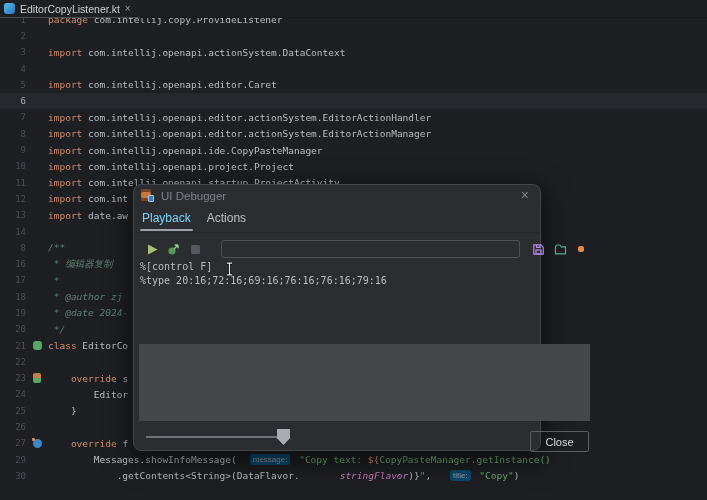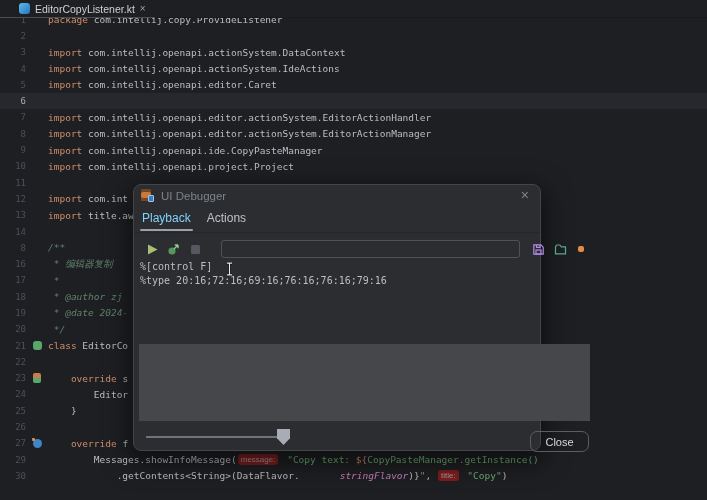--- a/index.html
+++ b/index.html
@@ -16,34 +16,34 @@
   .row{height:16.3px;display:flex;align-items:center;white-space:pre;
        font-family:"DejaVu Sans Mono",monospace;font-size:9.5px;}
   .row.cur{background:var(--curline);}
   .lnum{width:26px;text-align:right;color:var(--num);font-size:9px;flex:0 0 26px;}
   .row.cur .lnum{color:var(--numcur);}
   .gslot{width:22px;flex:0 0 22px;display:flex;align-items:center;justify-content:center;}
   .code{color:var(--tx);}
   .sg-kw{color:var(--kw);text-align:right;} .sg-tx{color:var(--tx);} .sg-st{color:var(--st);}
   .sg-dc{color:var(--dc);font-style:italic;} .sg-tp{color:var(--kw);}
   .sg-it{color:var(--it);font-style:italic;margin-left:40px;}
-  .sg-hint{display:inline-block;background:#7f1d1d;color:#9b9fa7;font-size:8px;
+  .sg-hint{display:inline-block;background:#0c4a6e;color:#9b9fa7;font-size:8px;
      font-family:"Liberation Sans",sans-serif;border-radius:3px;padding:0 3px;
-     margin:0 3px 0 1px;line-height:11px;vertical-align:1px;}
+     margin:0 3px 0 13px;line-height:11px;vertical-align:1px;}
   .gi{display:inline-block;}
   .gi-class{width:9px;height:9px;border-radius:3px;background:#59a869;}
   .gi-override{width:8px;height:10px;border-radius:2px;
      background:linear-gradient(180deg,#c77d4d 45%,#59a869 55%);}
   .gi-implement{width:9px;height:9px;border-radius:50%;background:#3e86c7;position:relative;}
   .gi-implement::before{content:"";position:absolute;left:-1px;top:-1px;width:3px;height:3px;
      border-radius:1px;background:#e28b4b;}
   
   #tabbar{position:absolute;left:0;top:0;width:707px;height:17px;background:var(--edbg);
      border-bottom:1px solid #191a1d;z-index:5;display:flex;}
-  .ftab{display:flex;align-items:center;gap:5px;padding:0 9px 0 19px;height:17px;
+  .ftab{display:flex;align-items:center;gap:5px;padding:0 9px 0 4px;height:17px;
      border-bottom:1px solid #4a4d51;}
   .ficon{width:11px;height:11px;border-radius:3px;
      background:linear-gradient(135deg,#56c1e8,#2e6ec0);}
   .ftab .lbl{color:#ced0d6;font-size:10.5px;}
   .ftab .x{color:#9da0a6;font-size:10px;line-height:10px;}
   
   #dialog{position:absolute;left:133px;top:184px;width:408px;height:267px;
      background:var(--dlg);border:1px solid var(--dlgborder);border-radius:8px;
      box-shadow:0 8px 26px 4px rgba(0,0,0,.55);z-index:10;box-sizing:border-box;}
   #dlg-title{position:absolute;left:0;top:0;width:100%;height:22px;}
@@ -69,43 +69,43 @@
      box-sizing:border-box;outline:none;}
   #rec-dot{position:absolute;width:6px;height:6px;border-radius:2px;background:#e28b4b;top:8px;}
   #dlg-script{position:absolute;left:6px;top:75px;font-family:"DejaVu Sans Mono",monospace;
      font-size:10px;line-height:14px;color:#bcbec4;white-space:pre;}
   #dlg-panel{position:absolute;left:5px;top:159px;width:451px;height:77px;background:var(--panel);}
   #dlg-slider{position:absolute;left:12px;top:243px;width:150px;height:18px;}
   #dlg-slider .track{position:absolute;left:0;top:8px;width:132px;height:2px;background:#6f737a;}
   #dlg-slider .thumb{position:absolute;left:131px;top:1px;width:13px;height:16px;background:#a8adb5;
      clip-path:polygon(0 0,100% 0,100% 58%,50% 100%,0 58%);}
   #dlg-closebtn{position:absolute;left:396px;top:246px;width:57px;height:19px;background:transparent;
-     border:1px solid #5a5d63;border-radius:7px;color:#d5d8dd;font-size:11px;
+     border:1px solid #5a5d63;border-radius:2px;color:#d5d8dd;font-size:11px;
      font-family:"Liberation Sans",sans-serif;display:flex;align-items:center;justify-content:center;}
   
   #cursor{position:absolute;left:225px;top:262px;z-index:20;}
 </style>
 </head>
 <body>
 
 <div id="editor">
   <div id="code-lines">
       <div class="row"><span class="lnum">1</span><span class="gslot"></span><span class="code"><span class="sg-kw">package</span><span class="sg-tx"> com.intellij.copy.ProvideListener</span></span></div>
       <div class="row"><span class="lnum">2</span><span class="gslot"></span><span class="code"></span></div>
       <div class="row"><span class="lnum">3</span><span class="gslot"></span><span class="code"><span class="sg-kw">import</span><span class="sg-tx"> com.intellij.openapi.actionSystem.DataContext</span></span></div>
-      <div class="row"><span class="lnum">4</span><span class="gslot"></span><span class="code"><span class="sg-kw">import</span><span class="sg-tx"> com.intellij.openapi.actionSystem.IdeActions</span></span></div>
+      <div class="row"><span class="lnum">4</span><span class="gslot"></span></div>
       <div class="row"><span class="lnum">5</span><span class="gslot"></span><span class="code"><span class="sg-kw">import</span><span class="sg-tx"> com.intellij.openapi.editor.Caret</span></span></div>
       <div class="row cur"><span class="lnum">6</span><span class="gslot"></span></div>
       <div class="row"><span class="lnum">7</span><span class="gslot"></span><span class="code"><span class="sg-kw">import</span><span class="sg-tx"> com.intellij.openapi.editor.actionSystem.EditorActionHandler</span></span></div>
       <div class="row"><span class="lnum">8</span><span class="gslot"></span><span class="code"><span class="sg-kw">import</span><span class="sg-tx"> com.intellij.openapi.editor.actionSystem.EditorActionManager</span></span></div>
       <div class="row"><span class="lnum">9</span><span class="gslot"></span><span class="code"><span class="sg-kw">import</span><span class="sg-tx"> com.intellij.openapi.ide.CopyPasteManager</span></span></div>
       <div class="row"><span class="lnum">10</span><span class="gslot"></span><span class="code"><span class="sg-kw">import</span><span class="sg-tx"> com.intellij.openapi.project.Project</span></span></div>
-      <div class="row"><span class="lnum">11</span><span class="gslot"></span></div>
+      <div class="row"><span class="lnum">11</span><span class="gslot"></span><span class="code"><span class="sg-kw">import</span><span class="sg-tx"> com.intellij.openapi.startup.ProjectActivity</span></span></div>
       <div class="row"><span class="lnum">12</span><span class="gslot"></span><span class="code"><span class="sg-kw">import</span><span class="sg-tx"> com.int</span></span></div>
-      <div class="row"><span class="lnum">13</span><span class="gslot"></span><span class="code"><span class="sg-kw">import</span><span class="sg-tx"> title.aw</span></span></div>
+      <div class="row"><span class="lnum">13</span><span class="gslot"></span><span class="code"><span class="sg-kw">import</span><span class="sg-tx"> date.aw</span></span></div>
       <div class="row"><span class="lnum">14</span><span class="gslot"></span><span class="code"></span></div>
       <div class="row"><span class="lnum">8</span><span class="gslot"></span><span class="code"><span class="sg-dc">/**</span></span></div>
       <div class="row"><span class="lnum">16</span><span class="gslot"></span><span class="code"><span class="sg-dc"> * 编辑器复制</span></span></div>
       <div class="row"><span class="lnum">17</span><span class="gslot"></span><span class="code"><span class="sg-dc"> *</span></span></div>
       <div class="row"><span class="lnum">18</span><span class="gslot"></span><span class="code"><span class="sg-dc"> * @author zj</span></span></div>
       <div class="row"><span class="lnum">19</span><span class="gslot"></span><span class="code"><span class="sg-dc"> * @date 2024-</span></span></div>
       <div class="row"><span class="lnum">20</span><span class="gslot"></span><span class="code"><span class="sg-dc"> */</span></span></div>
       <div class="row"><span class="lnum">21</span><span class="gslot"><span class="gi gi-class"></span></span><span class="code"><span class="sg-kw">class</span><span class="sg-tx"> EditorCo</span></span></div>
       <div class="row"><span class="lnum">22</span><span class="gslot"></span><span class="code"></span></div>
       <div class="row"><span class="lnum">23</span><span class="gslot"><span class="gi gi-override"></span></span><span class="code"><span class="sg-tx">    </span><span class="sg-kw">override</span><span class="sg-tx"> s</span></span></div>

